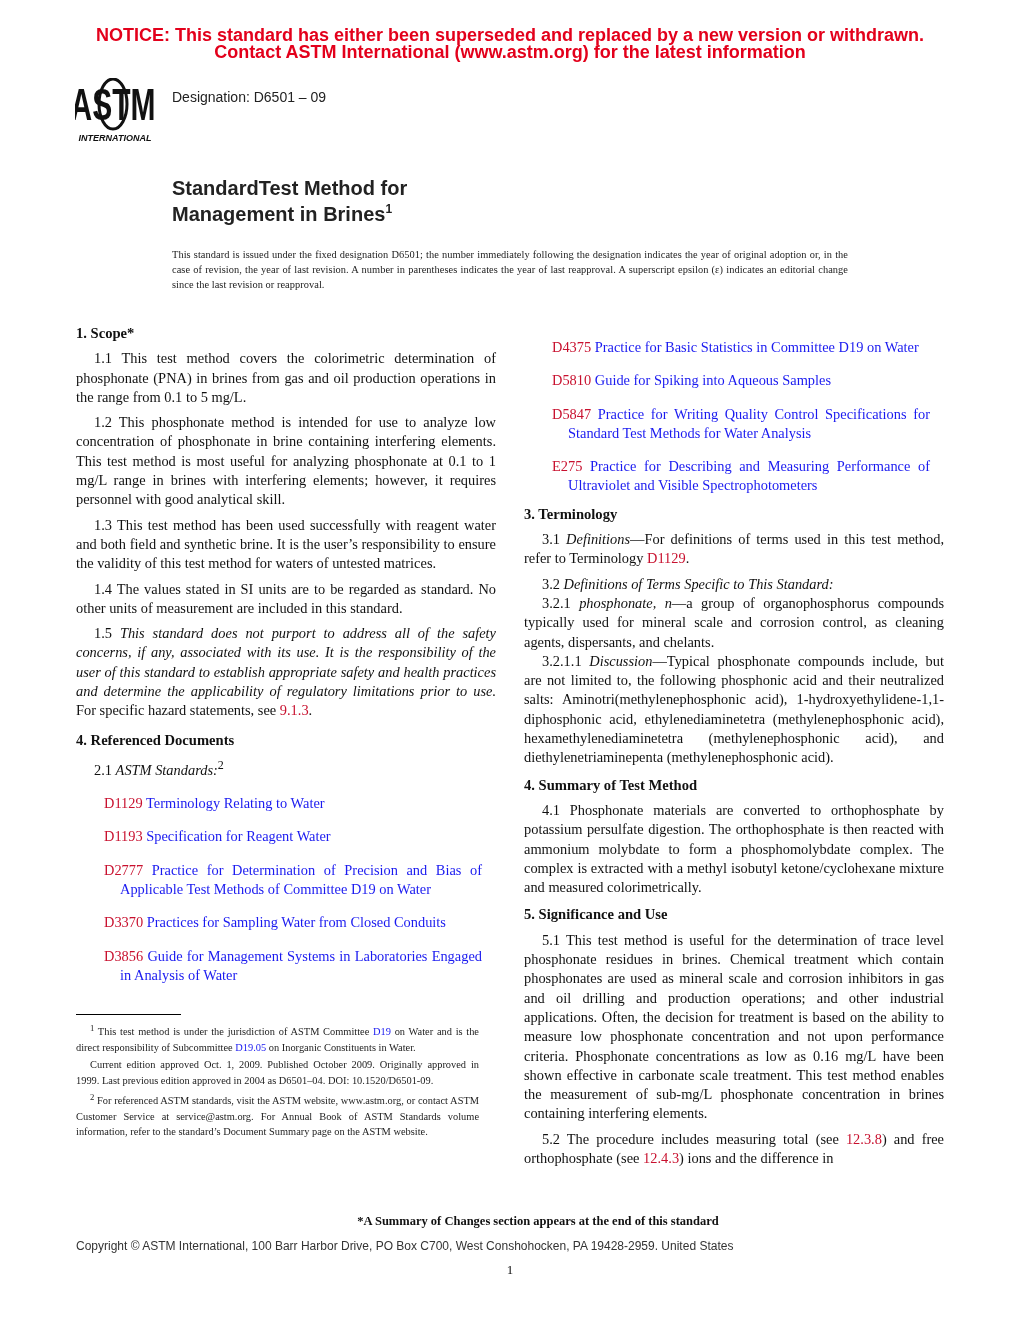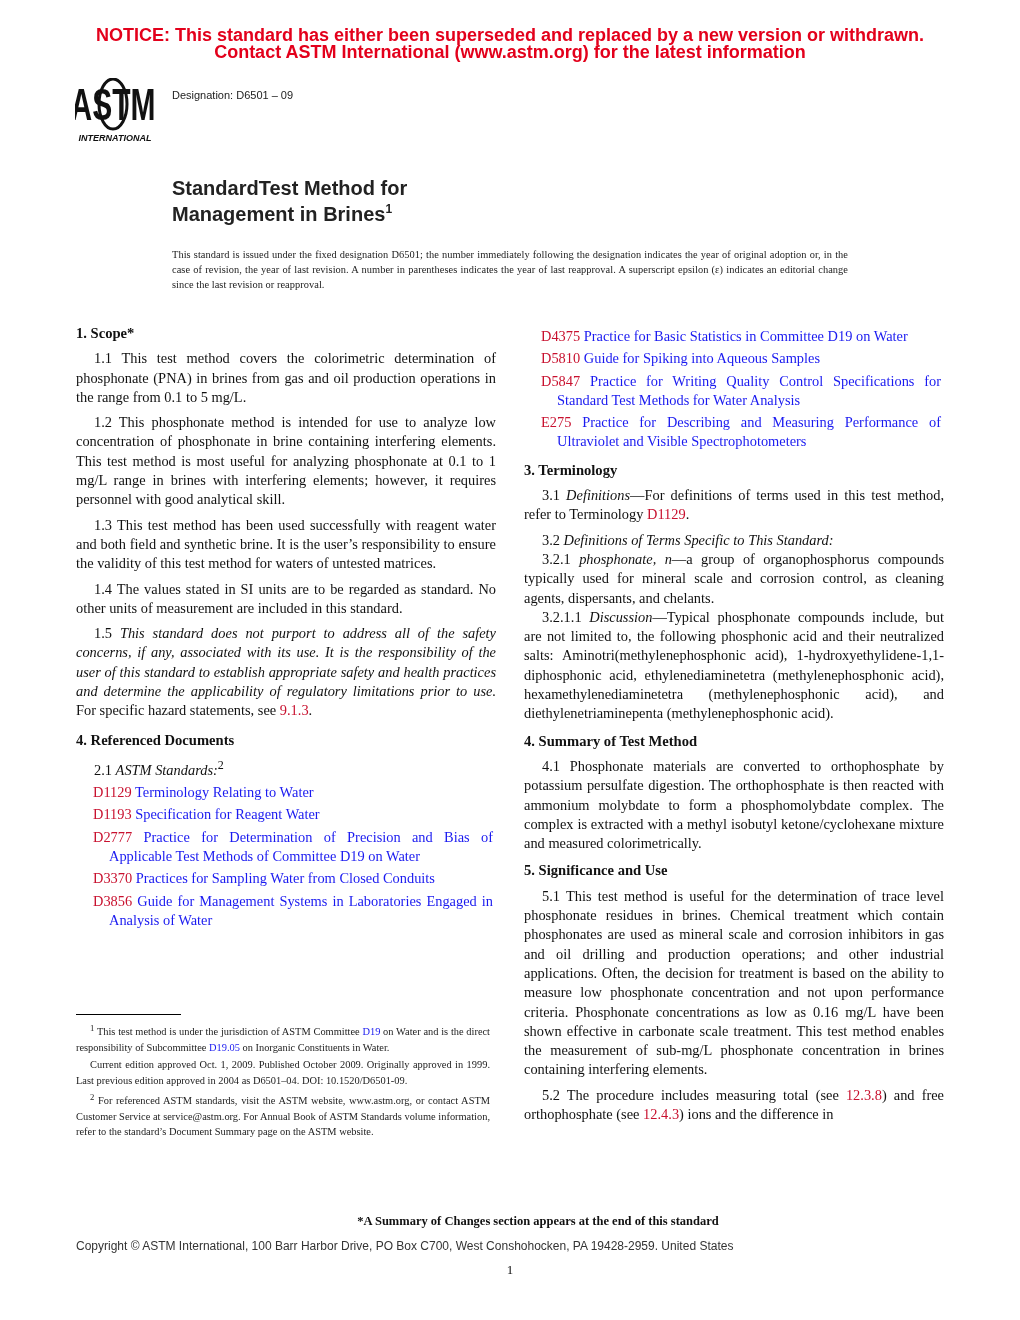--- a/index.html
+++ b/index.html
@@ -1,36 +1,36 @@
 <!DOCTYPE html>
 <html><head>
 <meta charset="utf-8">
 <style>
   html, body { margin: 0; padding: 0; background: #ffffff; }
   body { width: 1020px; height: 1320px; position: relative; overflow: hidden; font-family: "Liberation Serif", serif; color: #111; }
   .notice { position: absolute; top: 27px; left: 0; width: 1020px; text-align: center; font-family: "Liberation Sans", sans-serif; font-weight: bold; color: #e3001b; font-size: 18px; line-height: 17px; }
   .logo { position: absolute; left: 75px; top: 78px; width: 84px; height: 66px; }
-  .designation { position: absolute; left: 172px; top: 89px; font-family: "Liberation Sans", sans-serif; font-size: 11px; color: #222; }
+  .designation { position: absolute; left: 172px; top: 89px; font-family: "Liberation Sans", sans-serif; font-size: 14px; color: #222; }
   .title { position: absolute; left: 172px; top: 175px; font-family: "Liberation Sans", sans-serif; font-weight: bold; font-size: 20px; line-height: 26px; color: #222; }
   .title sup { font-size: 12px; vertical-align: super; line-height: 0; }
   .issued { position: absolute; left: 172px; top: 247px; width: 676px; font-size: 10.4px; line-height: 15px; color: #222; text-align: justify; letter-spacing: 0.05px; }
   .col { position: absolute; top: 324px; width: 420px; font-size: 14.4px; line-height: 19.3px; }
   .col.left { left: 76px; }
   .col.right { left: 524px; }
   .h { font-weight: bold; font-size: 14.6px; margin: 0 0 6px 0; }
   .p { text-indent: 18px; text-align: justify; margin: 0 0 6px 0; }
   .p.tight { margin-bottom: 0; }
-  .ref { padding-left: 30px; text-indent: -16px; margin: 3px; text-align: justify; }
+  .ref { padding-left: 30px; text-indent: -16px; margin: 14px; text-align: justify; }
   .code { color: #c8102e; }
   .reftext { color: #1a1af0; }
   .link { color: #c8102e; }
   .flink { color: #1a1af0; }
   .fnrule { position: absolute; left: 76px; top: 1014px; width: 105px; border-top: 1px solid #000; }
   .footnotes { position: absolute; left: 76px; top: 1021px; width: 418px; font-size: 10.4px; line-height: 15.4px; color: #222; }
-  .footnotes .fp { text-indent: 14px; text-align: justify; margin: 0 4px 2px 0; }
+  .footnotes .fp { text-indent: 14px; text-align: justify; margin: 0 15px 2px 0; }
   .summary { position: absolute; top: 1214px; left: 0; width: 1020px; text-align: center; font-weight: bold; font-size: 12.5px; padding-left: 28px; }
   .copyright { position: absolute; top: 1239px; left: 76px; font-family: "Liberation Sans", sans-serif; font-size: 12px; color: #333; }
   .pagenum { position: absolute; top: 1262px; left: 0; width: 1020px; text-align: center; font-size: 13px; }
   i, em { font-style: italic; }
 </style>
 </head>
 <body>
 
 <div class="notice">
   <div>NOTICE: This standard has either been superseded and replaced by a new version or withdrawn.</div>

